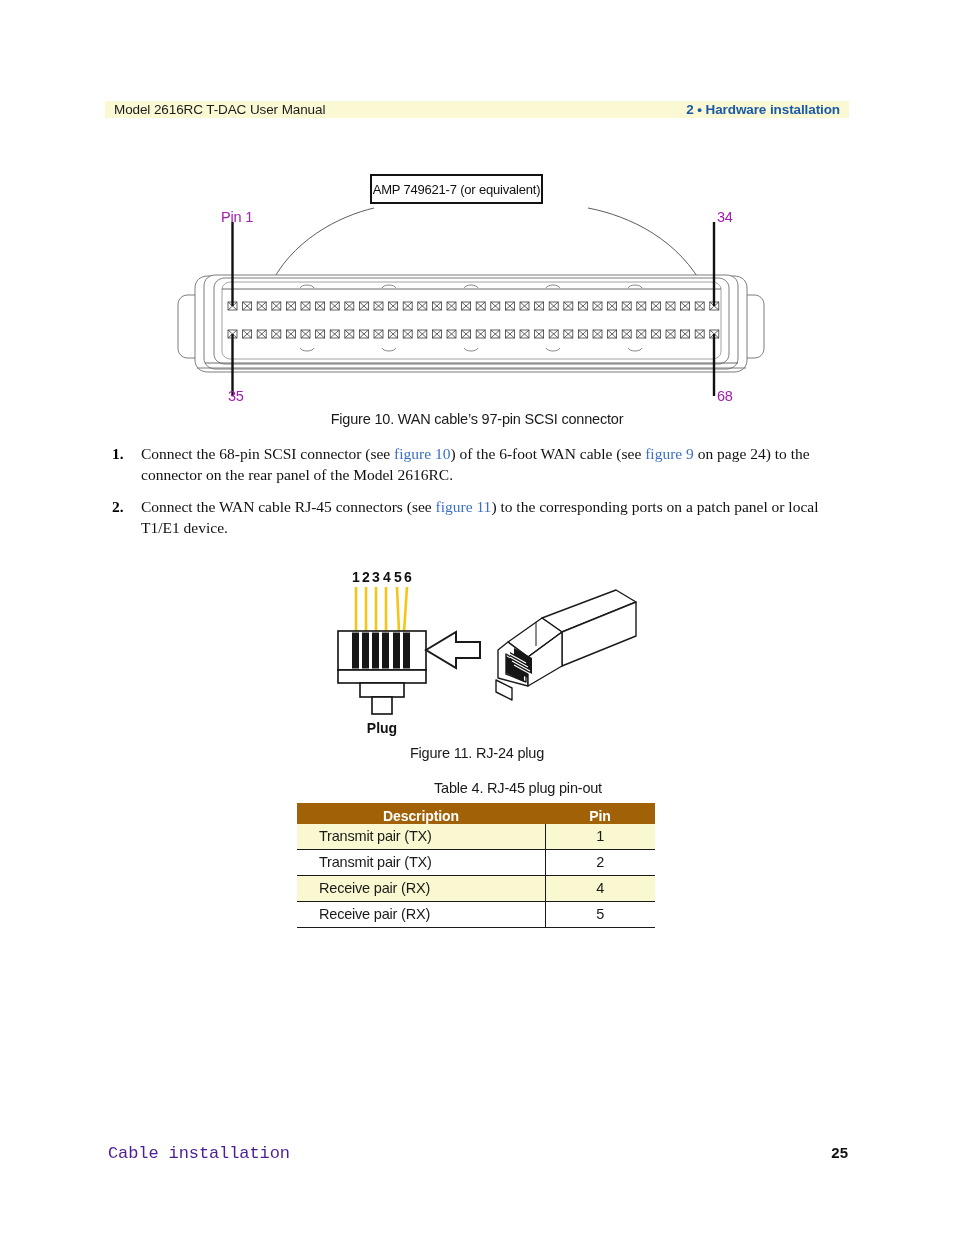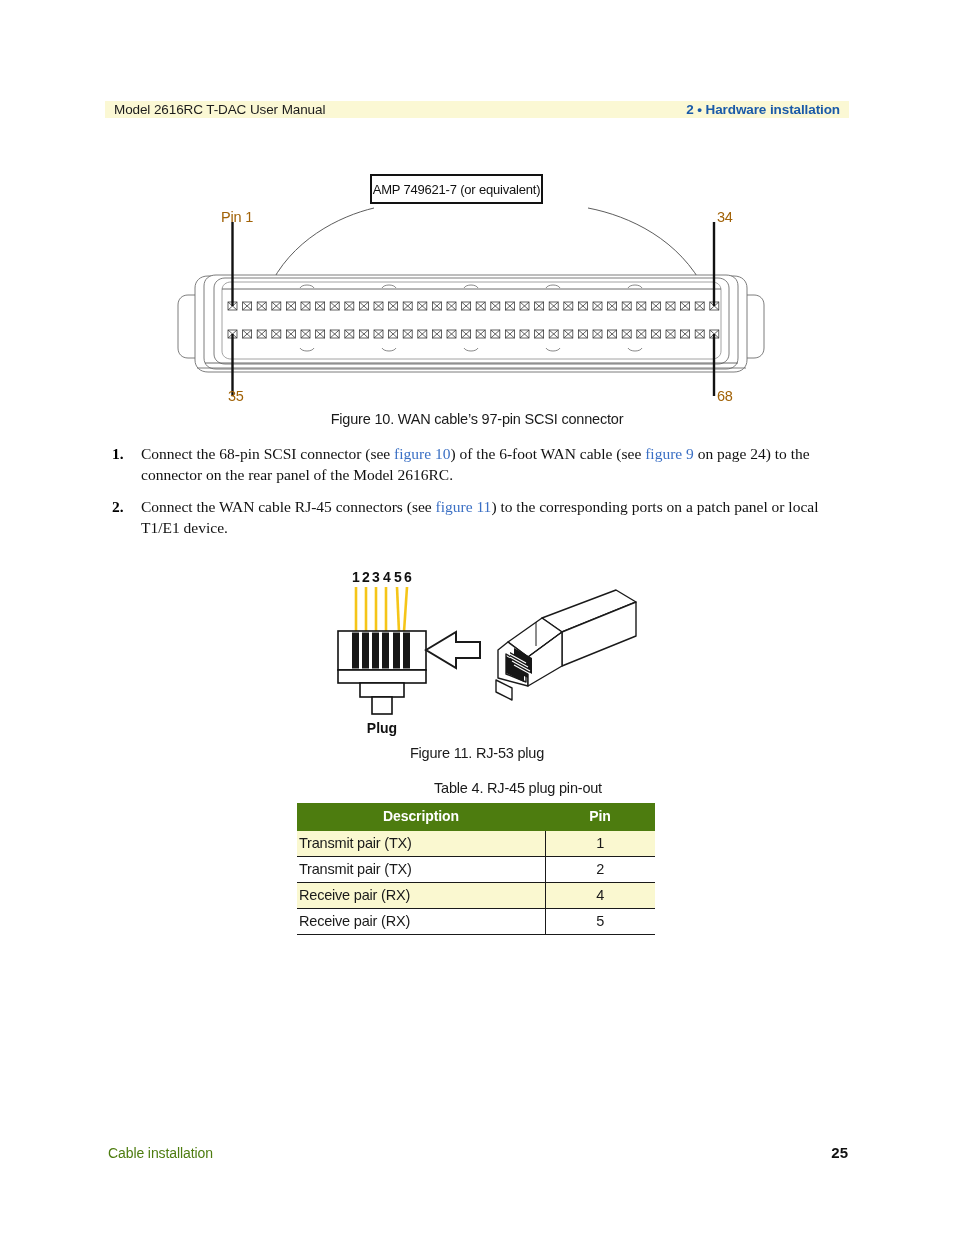--- a/index.html
+++ b/index.html
@@ -71,21 +71,21 @@
     font-family: "Liberation Sans", sans-serif;
     font-size: 13px;
     color: #111;
     letter-spacing: -0.2px;
   }
 
   .pinlabel {
     position: absolute;
     font-family: "Liberation Sans", sans-serif;
     font-size: 14.5px;
-    color: #a16207;
+    color: #a21caf;
     letter-spacing: -0.2px;
     white-space: nowrap;
   }
   .pl-pin1  { left: 221px; top: 209px; }
   .pl-34    { left: 717px; top: 209px; }
   .pl-35    { left: 228px; top: 388px; }
   .pl-68    { left: 717px; top: 388px; }
 
   .fig-caption {
     position: absolute;
@@ -145,59 +145,59 @@
   
   .pinout-table {
     position: absolute;
     left: 297px;
     top: 803px;
     width: 358px;
     border-collapse: collapse;
     font-family: "Liberation Sans", sans-serif;
   }
   .pinout-table th {
-    background: #4d7c0f;
+    background: #a16207;
     color: #ffffff;
     font-size: 14px;
     font-weight: bold;
-    padding: 5px 0 7px;
+    padding: 5px 0 0;
     letter-spacing: -0.1px;
     border: none;
   }
   .pinout-table th.c-desc { width: 248px; }
   .pinout-table th.c-pin  { width: 110px; }
   .pinout-table td {
     font-size: 14.5px;
     color: #1a1a1a;
     padding: 4px 0 5px;
     border-bottom: 1px solid #1a1a1a;
     letter-spacing: -0.2px;
   }
   .pinout-table td.desc {
     text-align: left;
-    padding-left: 2px;
+    padding-left: 22px;
     border-right: 1px solid #1a1a1a;
   }
   .pinout-table td.pin { text-align: center; }
   .pinout-table tr.alt td { background: #faf8d0; }
 
   
   .page-footer {
     position: absolute;
     left: 108px;
     top: 1144px;
     width: 740px;
     display: flex;
     align-items: baseline;
     justify-content: space-between;
   }
   .foot-left {
-    font-family: Liberation Sans, sans-serif;
-    font-size: 14px;
-    color: #4d7c0f;
+    font-family: Liberation Mono, monospace;
+    font-size: 17px;
+    color: #4c1d95;
     letter-spacing: -0.1px;
   }
   .foot-right {
     font-family: "Liberation Sans", sans-serif;
     font-size: 15px;
     font-weight: bold;
     color: #111;
   }
 </style>
 </head>
@@ -434,21 +434,21 @@
       <line x1="184" y1="107" x2="202" y2="117"></line>
     </g>
 
     <g stroke="#1a1a1a" stroke-width="1" fill="none">
       <line x1="206" y1="64" x2="206" y2="88"></line>
       <line x1="198" y1="99" x2="232" y2="74"></line>
     </g>
   </svg>
 </div>
 
-<div class="fig-caption cap11">Figure 11. RJ-53 plug</div>
+<div class="fig-caption cap11">Figure 11. RJ-24 plug</div>
 <div class="fig-caption cap-table">Table 4. RJ-45 plug pin-out</div>
 
 <table class="pinout-table">
   <thead>
     <tr>
       <th class="c-desc">Description</th>
       <th class="c-pin">Pin</th>
     </tr>
   </thead>
   <tbody>

